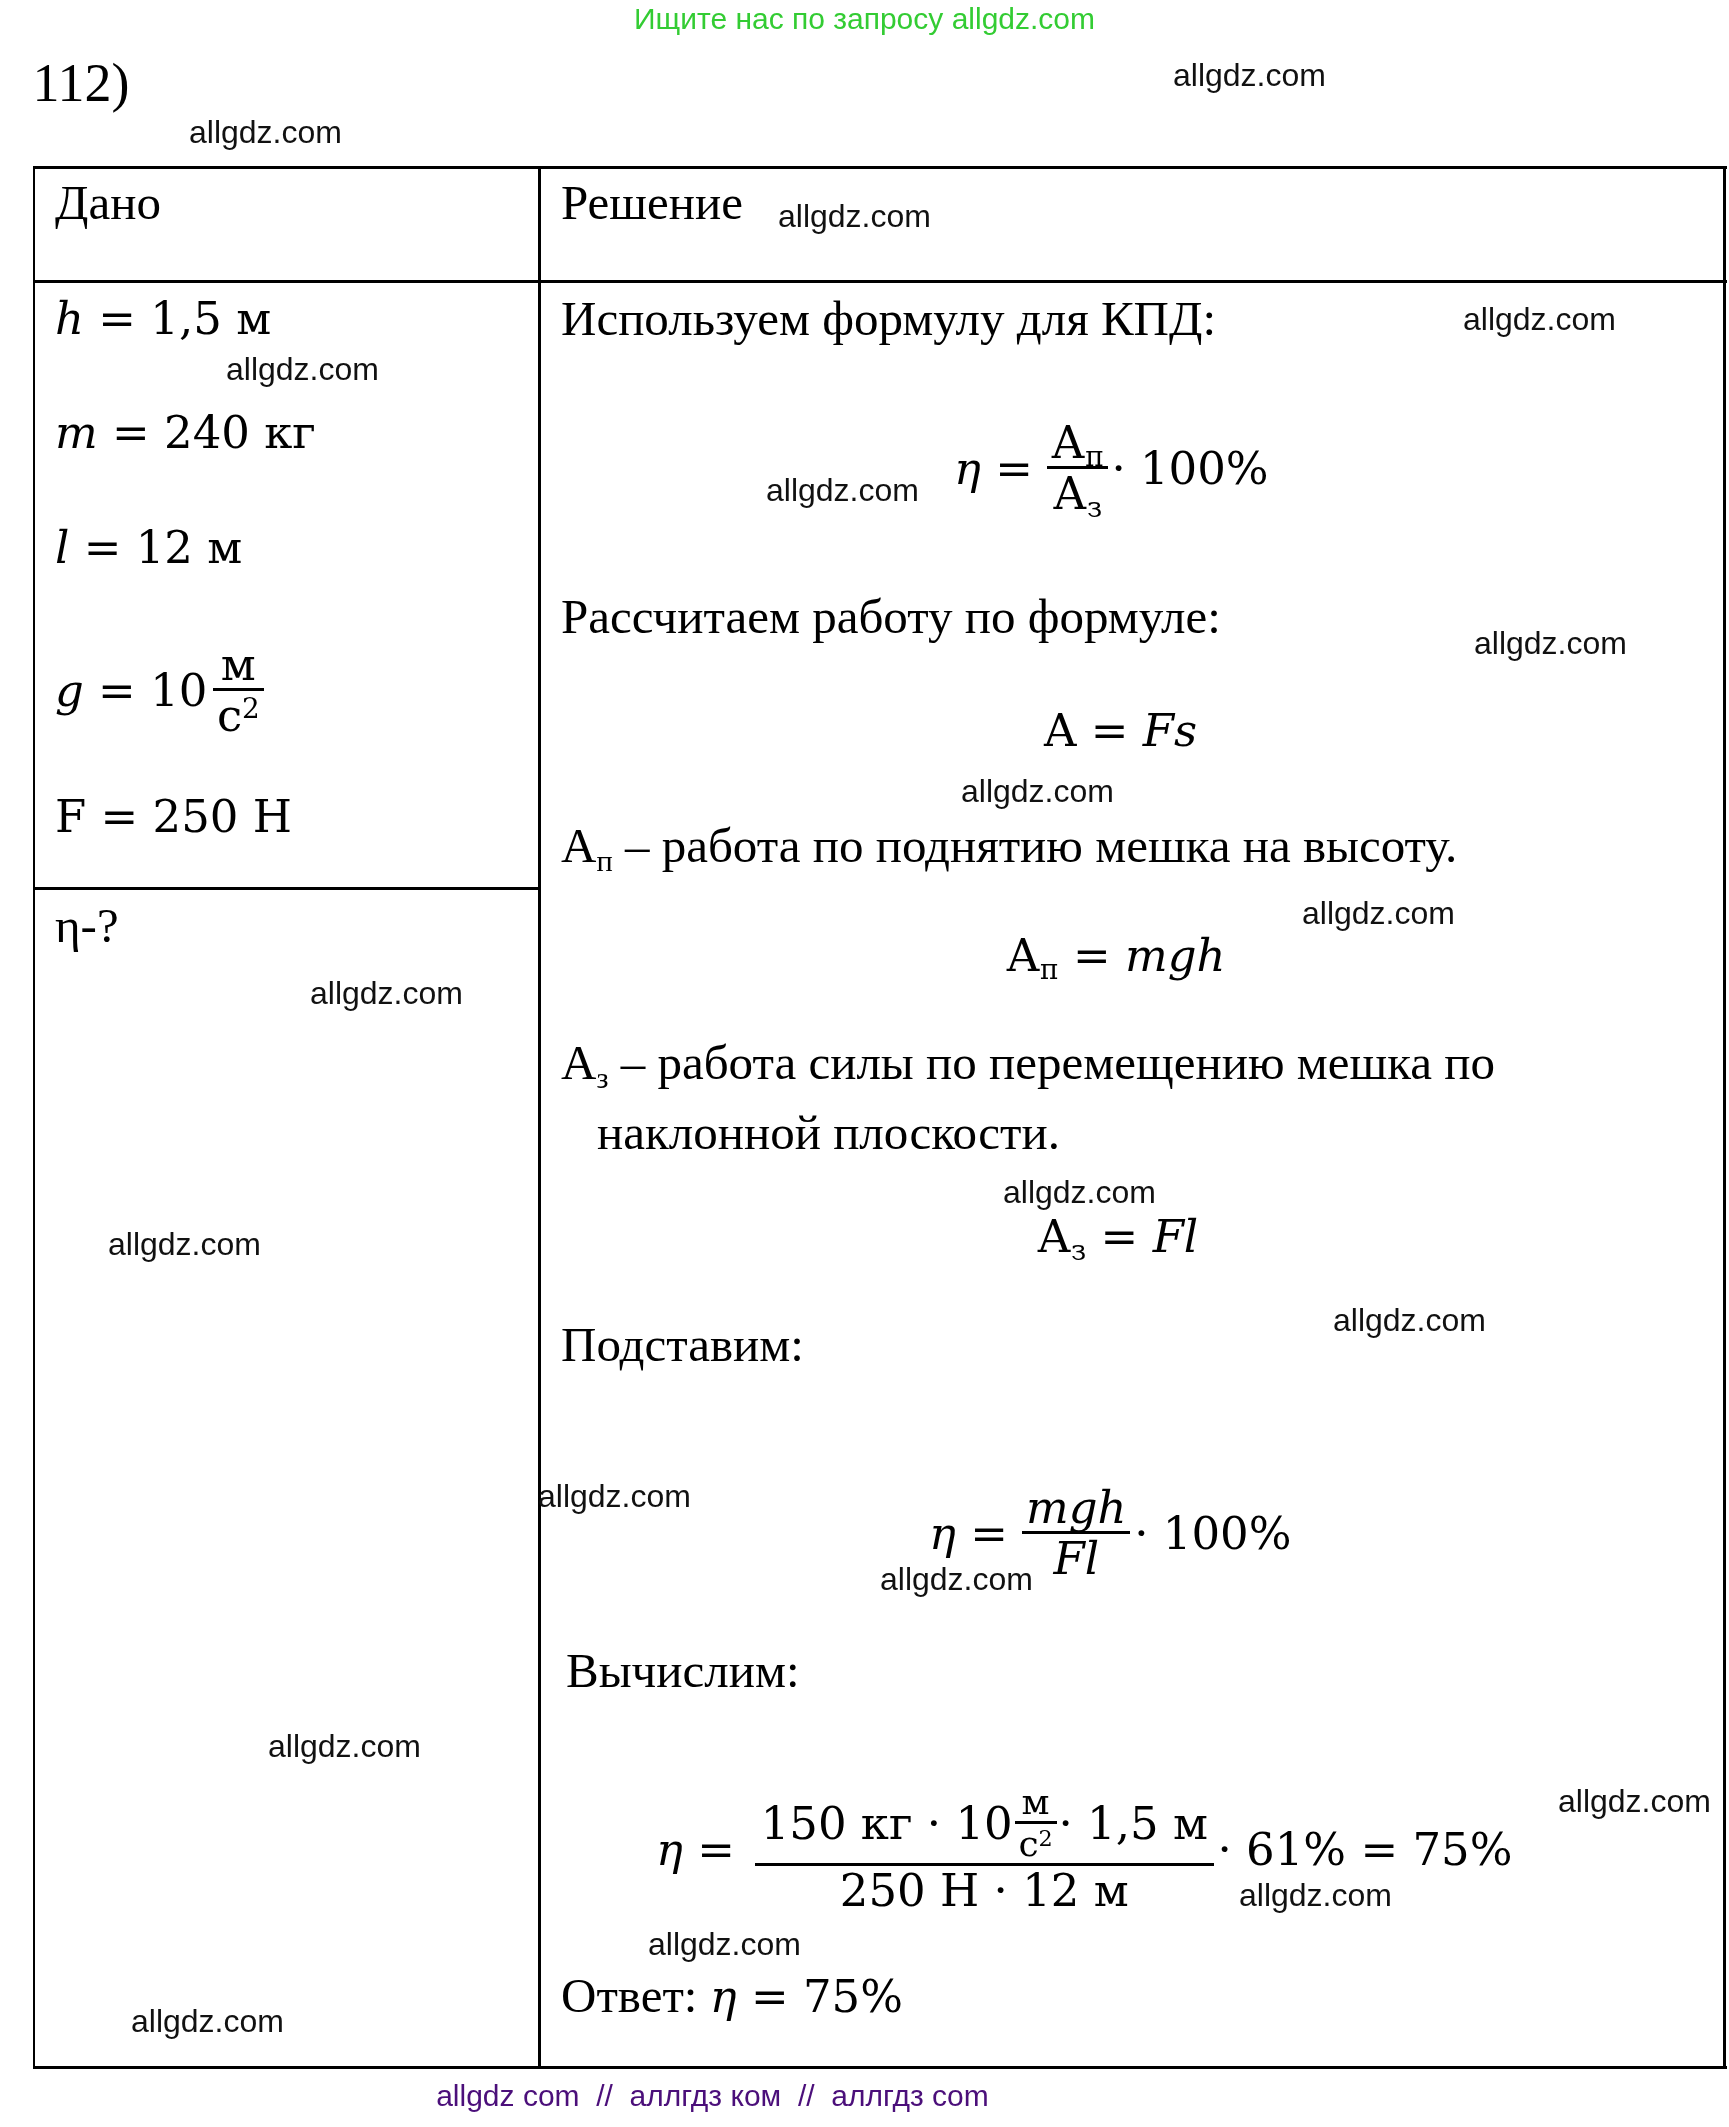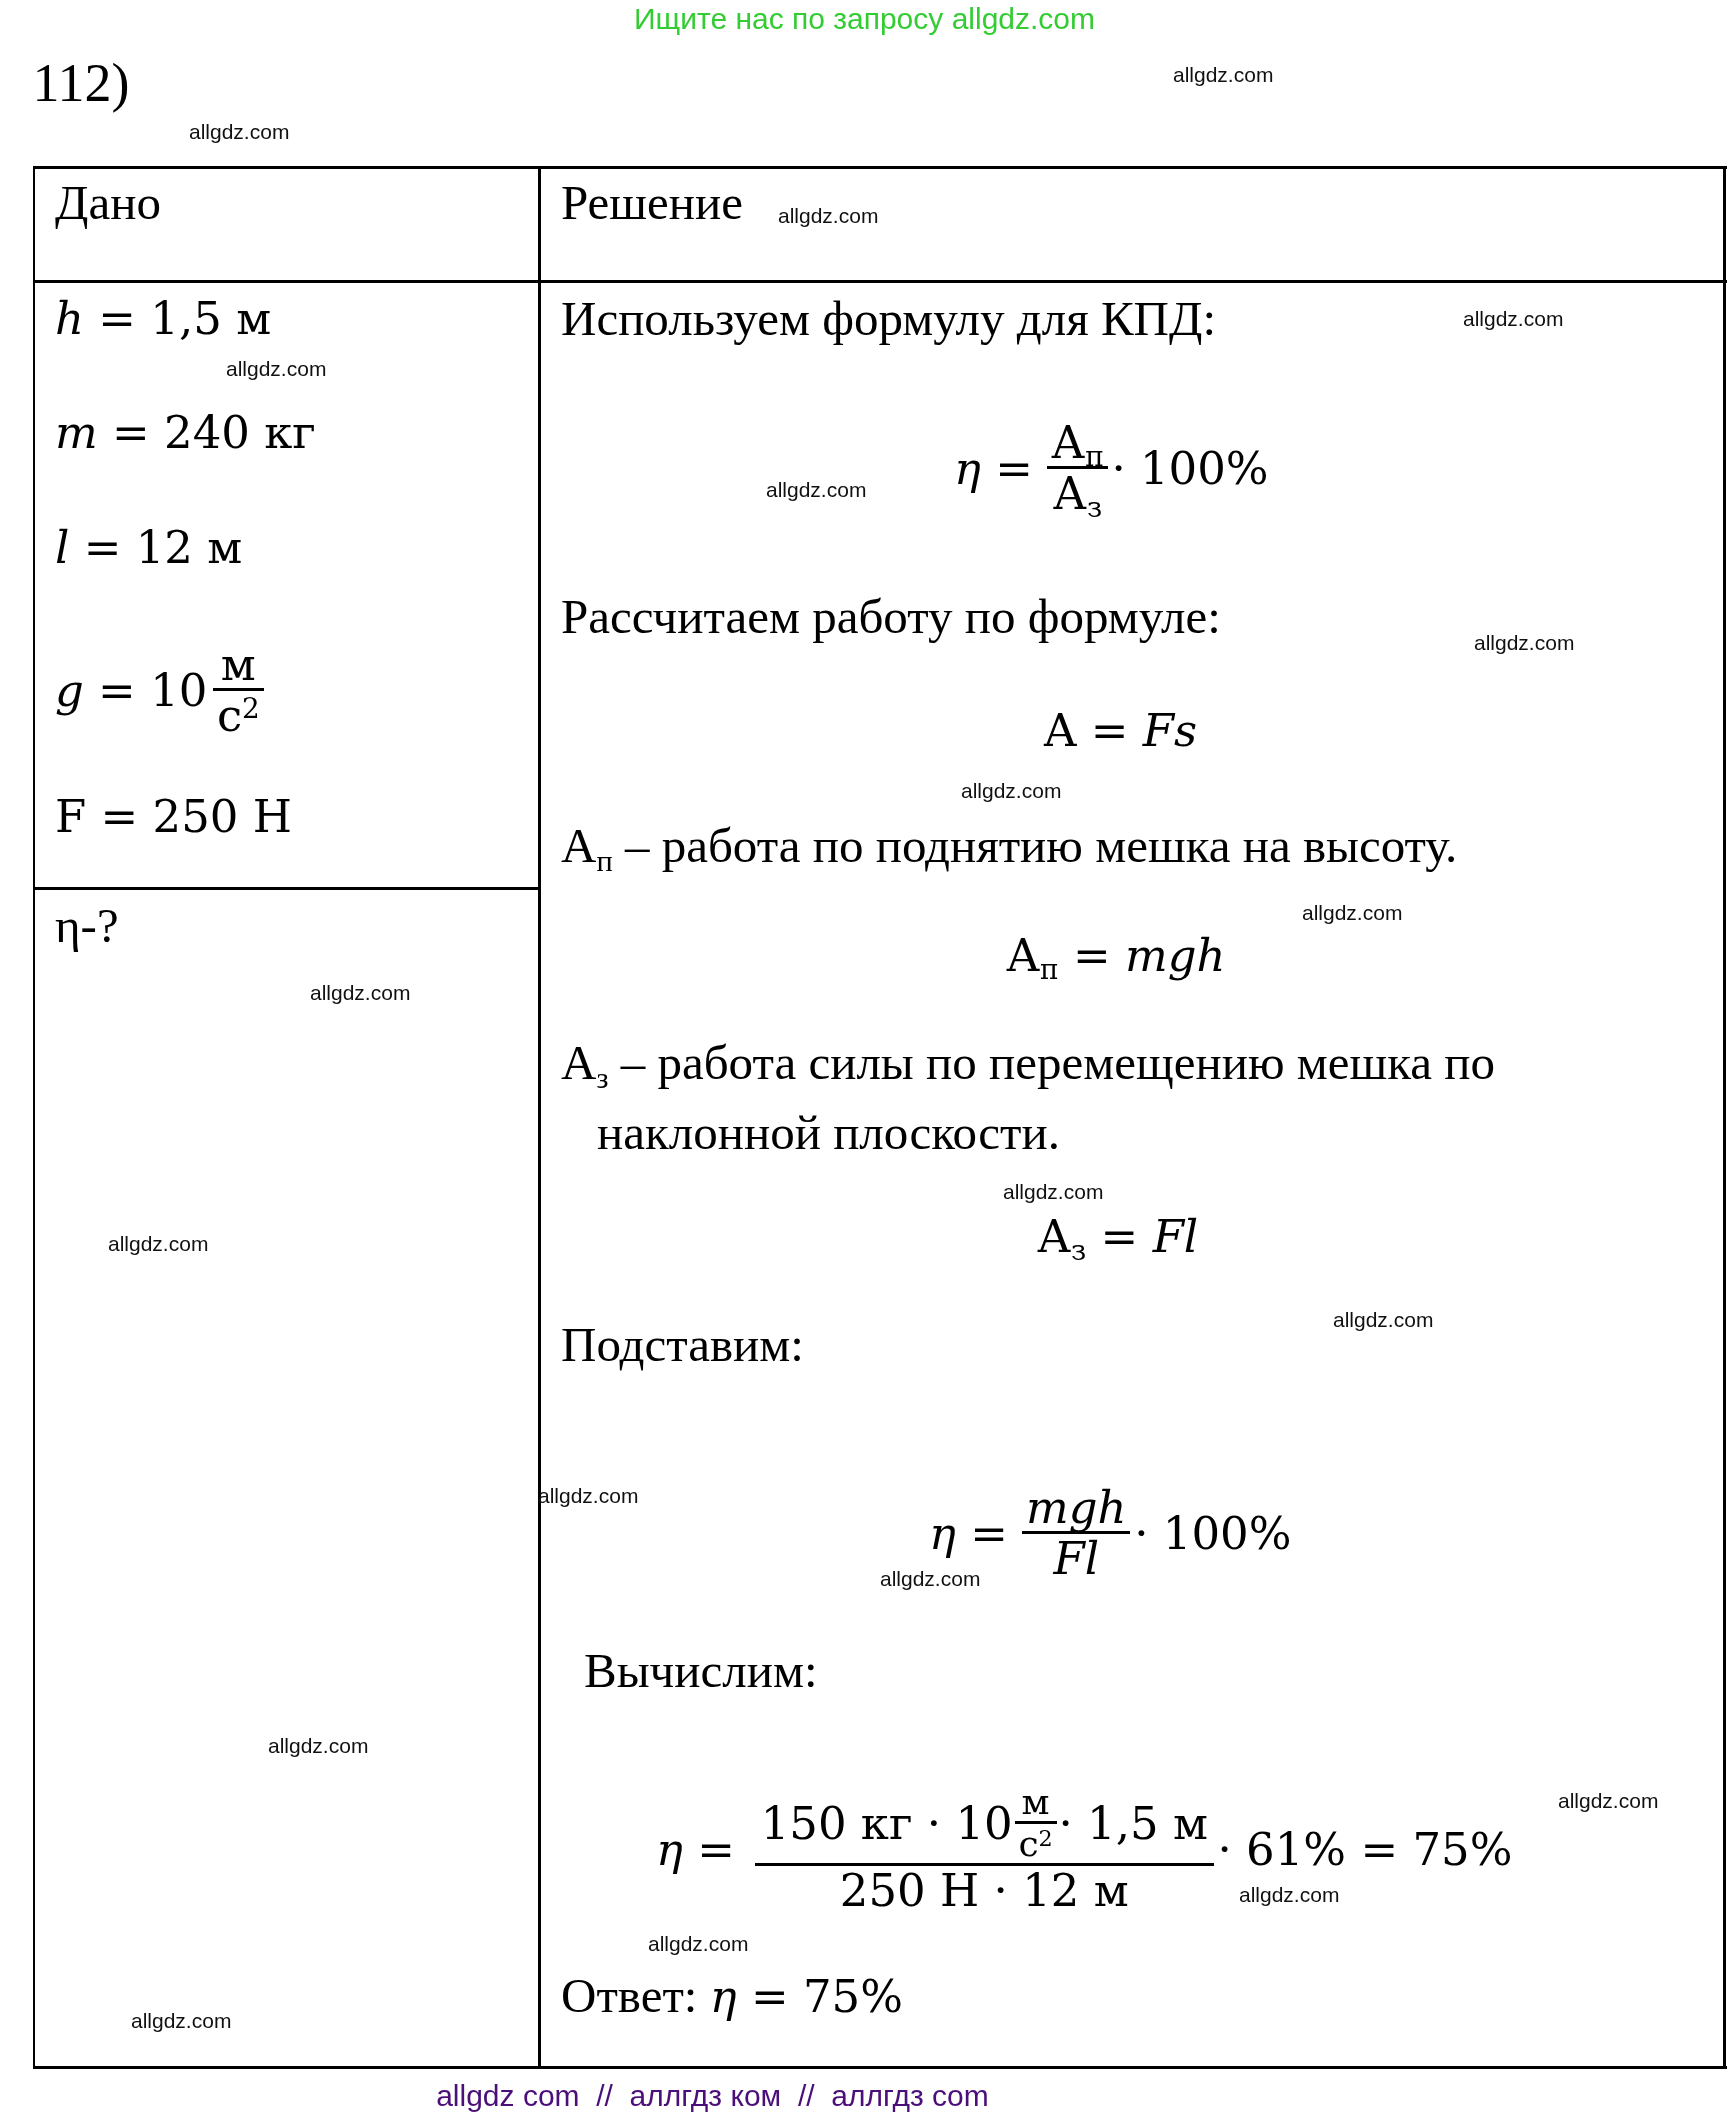--- a/index.html
+++ b/index.html
@@ -1,21 +1,21 @@
 <!DOCTYPE html>
 <html><head>
 <meta charset="utf-8">
 <style>
   html, body { margin:0; padding:0; background:#ffffff; }
   body { width:1729px; height:2128px; position:relative; overflow:hidden; color:#000; }
   .abs { position:absolute; white-space:nowrap; }
   .serif { font-family:"Liberation Serif", "DejaVu Serif", serif; }
   .math { font-family:"DejaVu Serif", "Liberation Serif", serif; }
   .it { font-style:italic; }
-  .wm { font-family:"Liberation Sans", "DejaVu Sans", sans-serif; font-size:21px; color:#111; line-height:32.5px; }
+  .wm { font-family:"Liberation Sans", "DejaVu Sans", sans-serif; font-size:32px; color:#111; line-height:32.5px; }
   .topnote { font-family:"Liberation Sans", "DejaVu Sans", sans-serif; font-size:30px; line-height:34px; }
   .footer { font-family:"Liberation Sans", "DejaVu Sans", sans-serif; font-size:30px; line-height:34px; }
   .hline { position:absolute; height:2.9px; background:#000; }
   .vline { position:absolute; width:2.9px; background:#000; }
   .frac { display:inline-flex; flex-direction:column; align-items:center; vertical-align:middle; }
   .frac .num { padding:0 3.8px; line-height:1.05;text-align:center; }
   .frac .bar { align-self:stretch; height:2.9px; background:#000; }
   .frac .den { padding:0 3.8px; line-height:1.1; }
   sub.s { font-size:0.62em; vertical-align:-0.28em; line-height:0; }
   sup.s { font-size:0.62em; vertical-align:0.45em; line-height:0; }
@@ -109,21 +109,21 @@
   <span class="it">η</span>
     <span style="white-space:pre"> = </span>
   <span class="frac">
     <span class="num it">mgh</span>
     <span class="bar"></span>
     <span class="den it">Fl</span>
   </span>
   <span style="margin-left:3.8px;">· 100%</span>
 </div>
 
-<div class="abs serif tx" style="left:584px; top:1644px;text-align:right;">Вычислим:</div>
+<div class="abs serif tx" style="left:566px; top:1644px;text-align:right;">Вычислим:</div>
 
 <div class="abs math mx" style="left:656px; top:1749px; height:201px; display:flex; align-items:center;">
   <span class="it">η</span>
     <span style="white-space:pre"> = </span>
   <span class="frac" style="margin-left:5.7px;">
     <span class="num" style="display:flex; align-items:center; padding:0 5.7px;">
       <span>150 кг · 10</span>
       <span class="frac" style="font-size:0.8em; margin:0 1.9px;">
         <span class="num">м</span>
         <span class="bar"></span>

